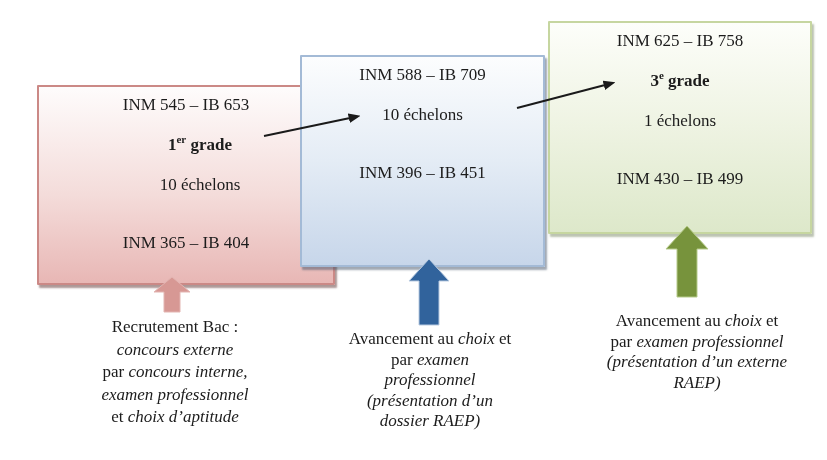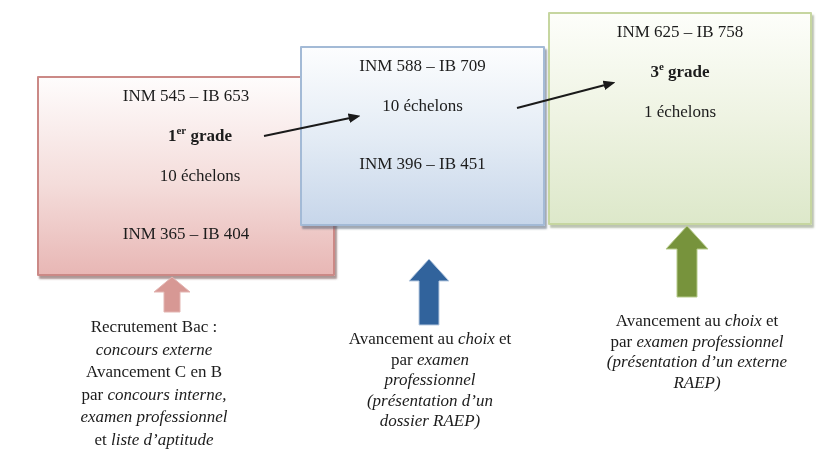--- a/index.html
+++ b/index.html
@@ -2,54 +2,54 @@
 <html><head>
 <meta charset="utf-8">
 <style>
   html,body{margin:0;padding:0;background:#ffffff;}
   .canvas{
     position:relative;width:827px;height:460px;background:#ffffff;overflow:hidden;
     font-family:"Liberation Serif","DejaVu Serif",serif;color:#1c1c1c;
   }
   .grade-box{
     position:absolute;box-sizing:border-box;border:2px solid;border-radius:1px;
-    display:flex;flex-direction:column;align-items:stretch;
+    display:flex;flex-direction:column;align-items:stretch;margin-top:9px;
   }
   .grade-box .bline{height:24px;line-height:24px;text-align:center;font-size:17px;white-space:nowrap;}
   .grade-box .bline.l1{margin-top:6px;}
   .grade-box .bline.l2{margin-top:16px;font-weight:bold;}
   .grade-box .bline.l3{margin-top:16px;}
   .grade-box .bline.l4{margin-top:34px;}
   .box-pink{
     left:37px;top:76px;width:298px;height:200px;
     border-color:#cb8986;
     background:linear-gradient(180deg,#fefcfc 0%,#f4dcda 55%,#e8b7b5 100%);
     box-shadow:2px 3px 2px rgba(104,66,64,0.55);
   }
   .box-pink .shift{padding-left:28px;}
   .box-blue{
-    left:300px;top:46px;width:245px;height:180px;
+    left:300px;top:46px;width:245px;height:212px;
     border-color:#a3bad6;
     background:linear-gradient(180deg,#fcfdfe 0%,#e4ecf5 50%,#c7d6ea 100%);
     box-shadow:2px 3px 2px rgba(66,81,101,0.5);
   }
   .box-green{
     left:548px;top:12px;width:264px;height:213px;
     border-color:#c6d6a0;
     background:linear-gradient(180deg,#fdfefa 0%,#eef3e2 50%,#dde8ca 100%);
     box-shadow:2px 3px 2px rgba(122,136,101,0.5);
   }
   sup{font-size:11px;line-height:0;}
   .it{font-style:italic;}
   .overlay{position:absolute;left:0;top:0;width:827px;height:460px;pointer-events:none;}
   .caption{
     position:absolute;text-align:center;font-size:17px;
   }
   .caption .cline{display:block;white-space:nowrap;}
-  .cap-left{left:38px;top:316px;width:232px;line-height:22.5px;font-family:Liberation Serif, serif;}
+  .cap-left{left:59px;top:316px;width:232px;line-height:22.5px;font-family:Liberation Serif, serif;}
   .cap-middle{left:330px;top:329px;width:200px;line-height:20.5px;}
   .cap-right{left:578px;top:311px;width:238px;line-height:20.5px;}
 </style>
 </head>
 <body>
 
 <div class="canvas">
 
   <div class="grade-box box-pink">
     <div class="bline l1"><span>INM 545 – IB 653</span></div>
@@ -61,43 +61,43 @@
   <div class="grade-box box-blue">
     <div class="bline l1"><span>INM 588 – IB 709</span></div>
     <div class="bline l3"><span>10 échelons</span></div>
     <div class="bline l4"><span>INM 396 – IB 451</span></div>
   </div>
 
   <div class="grade-box box-green">
     <div class="bline l1"><span>INM 625 – IB 758</span></div>
     <div class="bline l2"><span>3</span><sup>e</sup><span> grade</span></div>
     <div class="bline l3"><span>1 échelons</span></div>
+    <div class="bline l4"><span>INM 430 – IB 499</span></div>
   </div>
 
   <svg class="overlay" viewBox="0 0 827 460">
     <defs>
       <marker id="ah" viewBox="0 0 10 8" refX="1" refY="4" markerWidth="12" markerHeight="10" markerUnits="userSpaceOnUse" orient="auto">
         <path d="M0,0 L10,4 L0,8 Z" fill="#1a1a1a"></path>
       </marker>
     </defs>
     <line x1="264" y1="136" x2="350" y2="118" stroke="#1a1a1a" stroke-width="2" marker-end="url(#ah)"></line>
     <line x1="517" y1="108" x2="605" y2="85" stroke="#1a1a1a" stroke-width="2" marker-end="url(#ah)"></line>
 
     <polygon points="172,277 190,292 180,292 180,312 164,312 164,292 154,292" stroke="#e3b5b2" stroke-width="1" fill="#d79894"></polygon>
     <polygon points="429,259 449,281 439,281 439,325 419,325 419,281 409,281" stroke="#b9cbe1" stroke-width="1" fill="#31639c"></polygon>
     <polygon points="687,226 708,249 697,249 697,297 677,297 677,249 666,249" stroke="#b7cb8b" stroke-width="1" fill="#77933c"></polygon>
   </svg>
 
   <div class="caption cap-left">
     <span class="cline"><span>Recrutement Bac :</span></span>
     <span class="cline"><span class="it">concours externe</span></span>
-    <span class="cline"><span>Avancement C en B</span></span>
     <span class="cline"><span>par </span><span class="it">concours interne,</span></span>
     <span class="cline"><span class="it">examen professionnel</span></span>
-    <span class="cline"><span>et </span><span class="it">liste d’aptitude</span></span>
+    <span class="cline"><span>et </span><span class="it">choix d’aptitude</span></span>
   </div>
 
   <div class="caption cap-middle">
     <span class="cline"><span>Avancement au </span><span class="it">choix</span><span> et</span></span>
     <span class="cline"><span>par </span><span class="it">examen</span></span>
     <span class="cline"><span class="it">professionnel</span></span>
     <span class="cline"><span class="it">(présentation d’un</span></span>
     <span class="cline"><span class="it">dossier RAEP)</span></span>
   </div>
 

